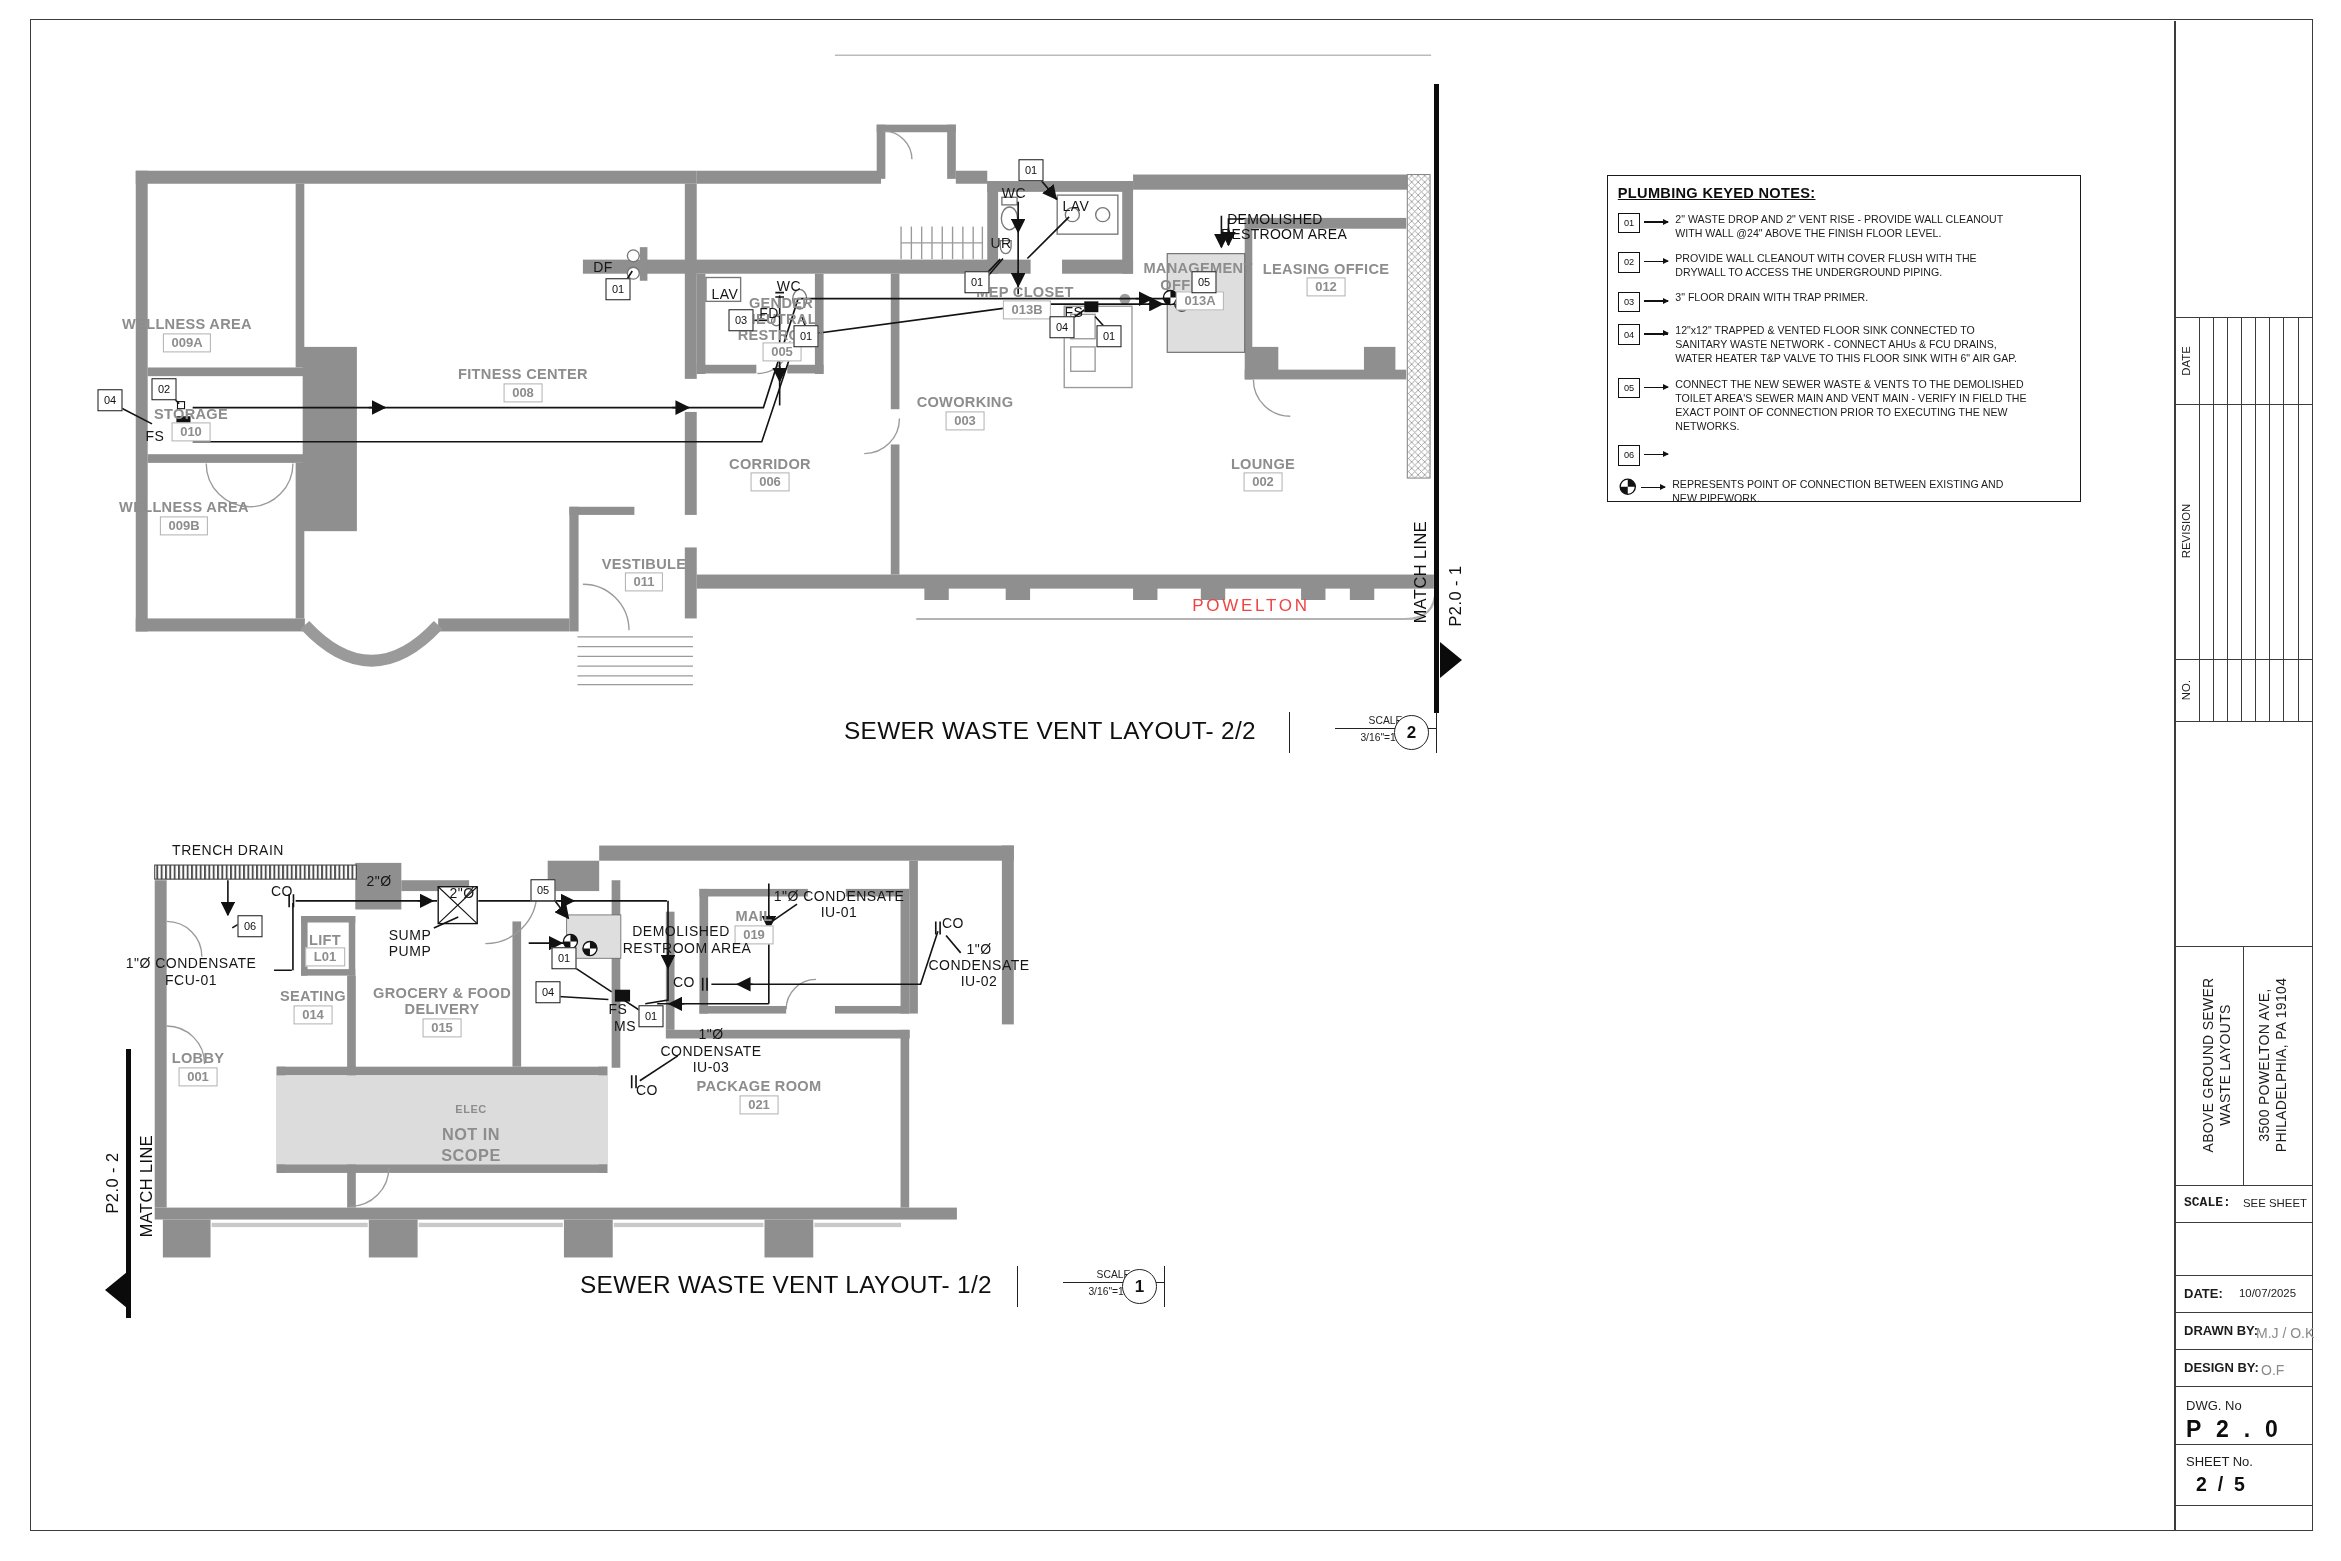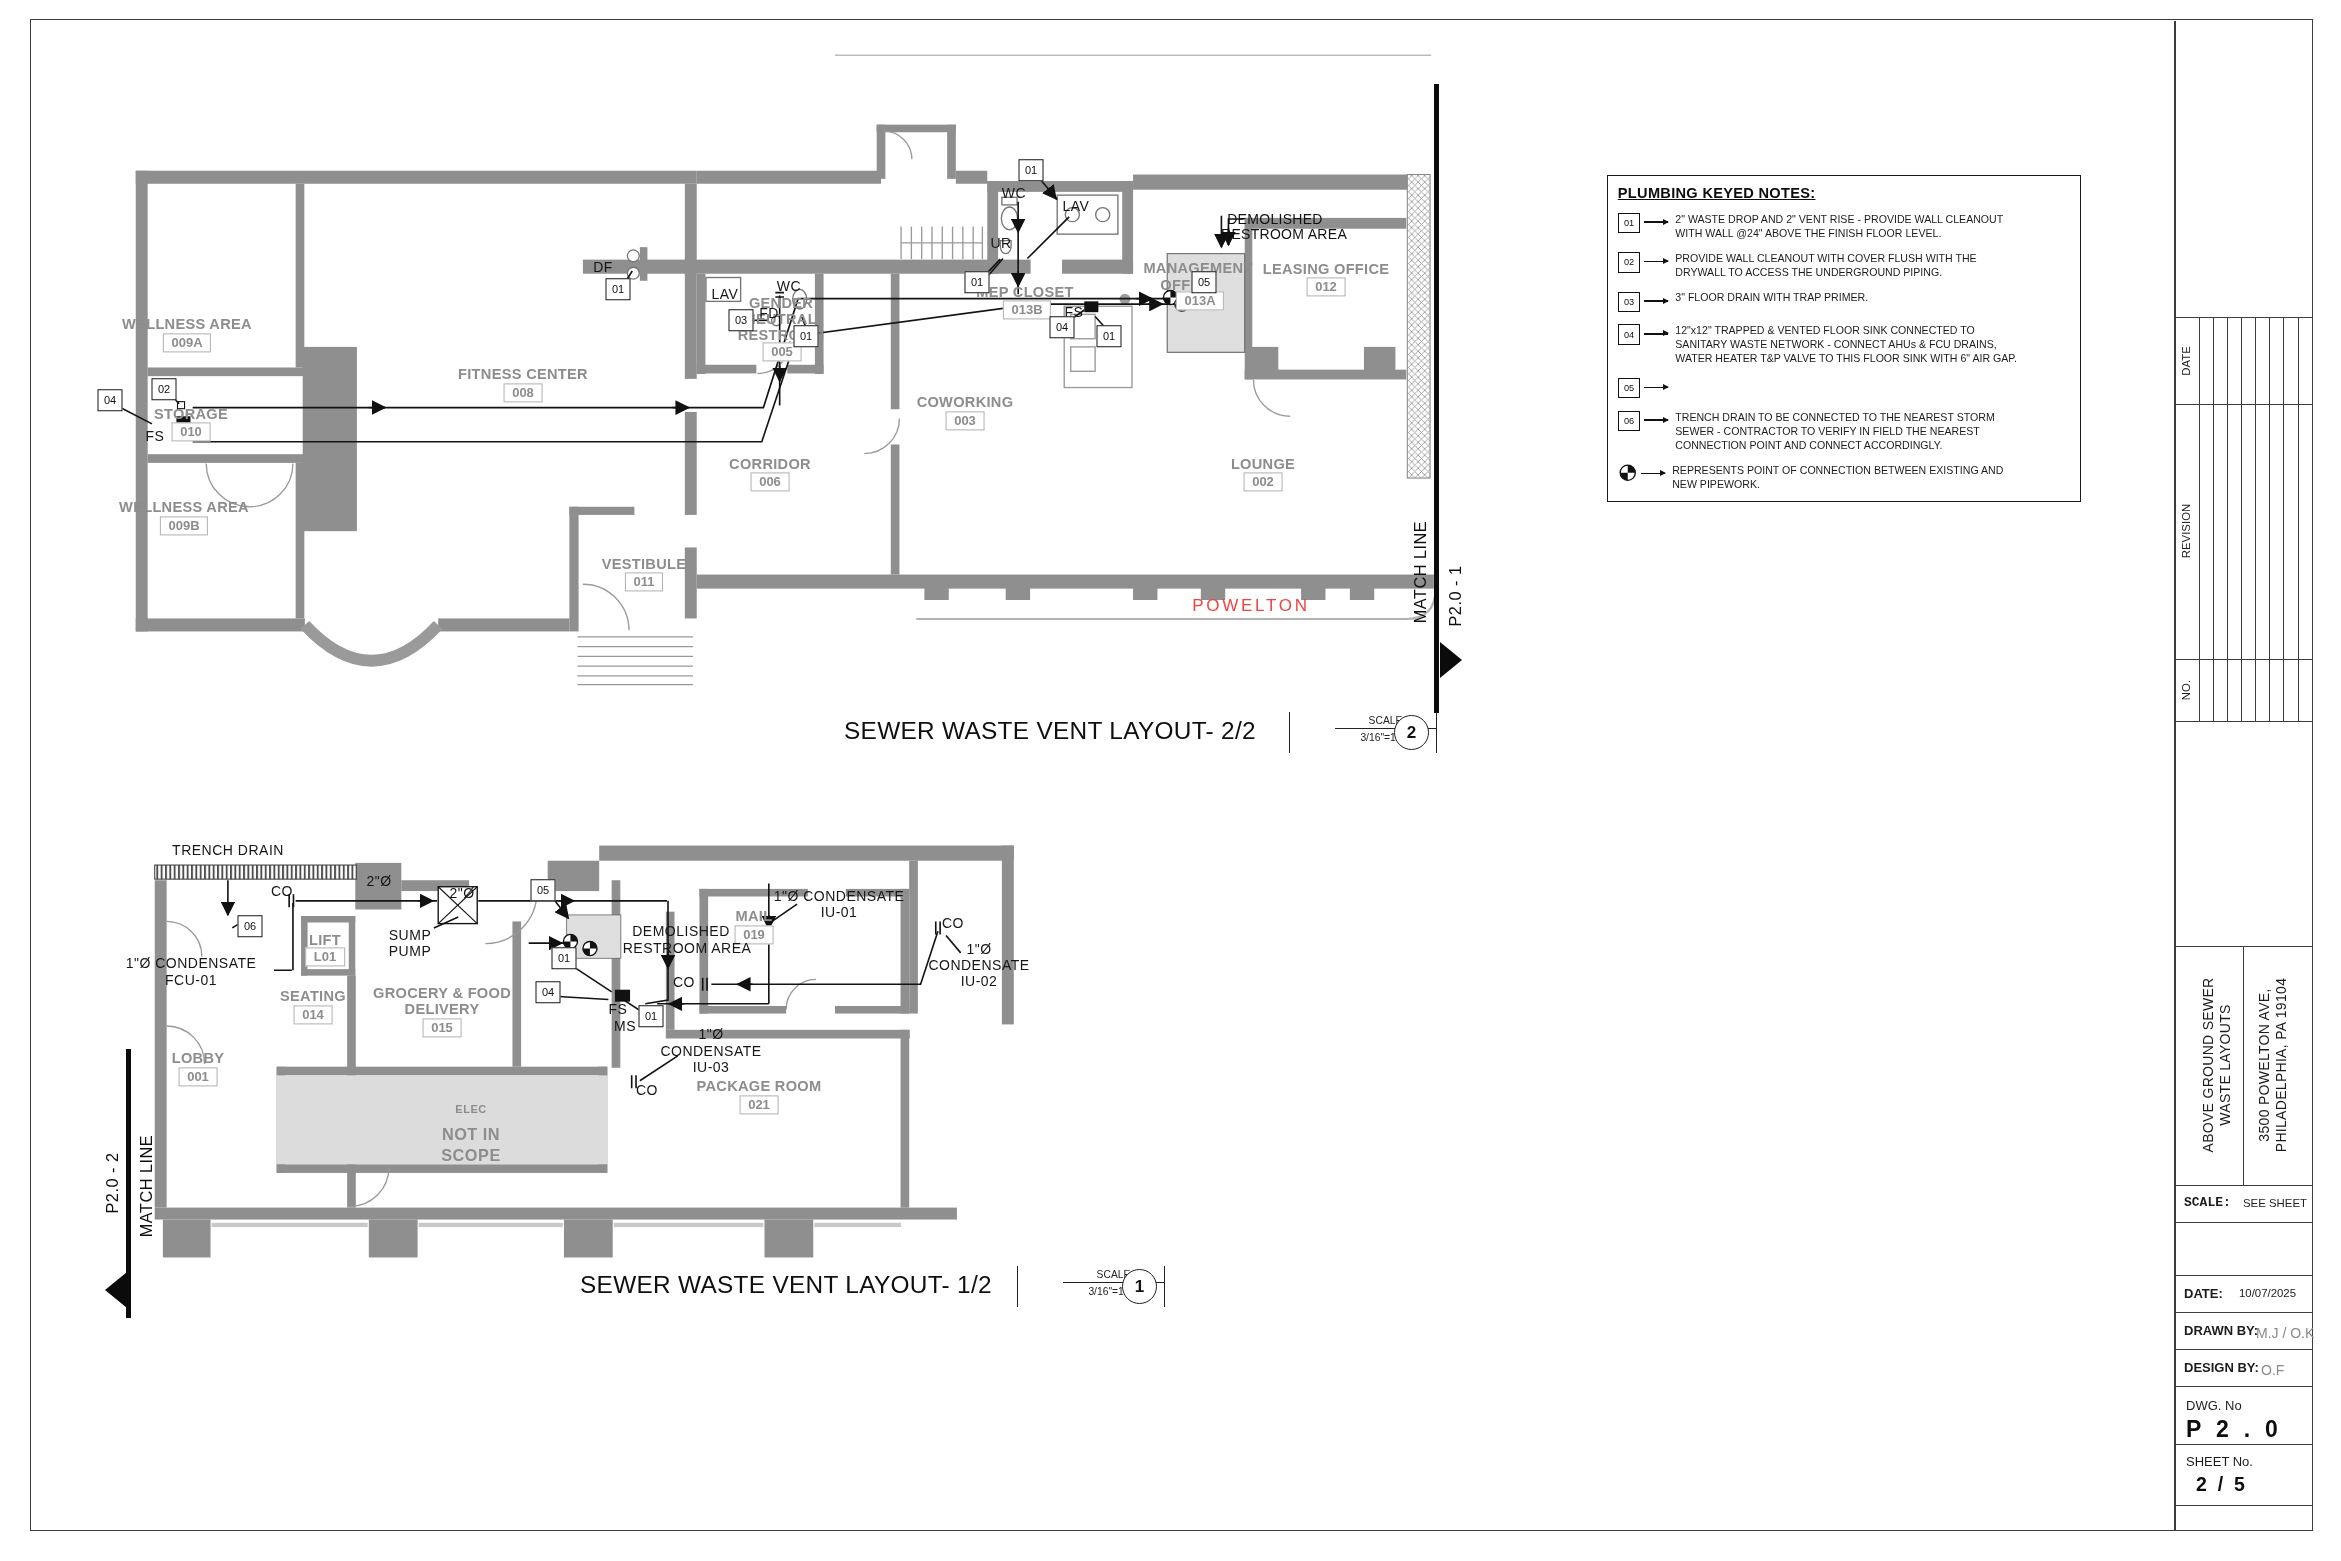--- a/index.html
+++ b/index.html
@@ -451,25 +451,25 @@
           <span class="note-text">3" FLOOR DRAIN WITH TRAP PRIMER.</span>
         </div>
         <div class="note-row">
           <span class="note-tag">04</span>
           <span class="note-arrow"></span>
           <span class="note-text">12"x12" TRAPPED &amp; VENTED FLOOR SINK CONNECTED TO SANITARY WASTE NETWORK - CONNECT AHUs &amp; FCU DRAINS, WATER HEATER T&amp;P VALVE TO THIS FLOOR SINK WITH 6" AIR GAP.</span>
         </div>
         <div class="note-row">
           <span class="note-tag">05</span>
           <span class="note-arrow"></span>
+          <span class="note-text">CONNECT THE NEW SEWER WASTE &amp; VENTS TO THE DEMOLISHED TOILET AREA'S SEWER MAIN AND VENT MAIN - VERIFY IN FIELD THE EXACT POINT OF CONNECTION PRIOR TO EXECUTING THE NEW NETWORKS.</span>
         </div>
         <div class="note-row">
           <span class="note-tag">06</span>
           <span class="note-arrow"></span>
-          <span class="note-text">TRENCH DRAIN TO BE CONNECTED TO THE NEAREST STORM SEWER - CONTRACTOR TO VERIFY IN FIELD THE NEAREST CONNECTION POINT AND CONNECT ACCORDINGLY.</span>
         </div>
       </div>
     <div class="note-row">
       <span class="poc-sym">
         <svg width="19.5" height="19.5" viewBox="0 0 36 36">
           <circle cx="18" cy="18" r="14" fill="#fff" stroke="#111" stroke-width="2.5"></circle>
           <path d="M18 18 L18 4 A14 14 0 0 1 32 18 Z" fill="#111"></path>
           <path d="M18 18 L18 32 A14 14 0 0 1 4 18 Z" fill="#111"></path>
         </svg>
       </span>

